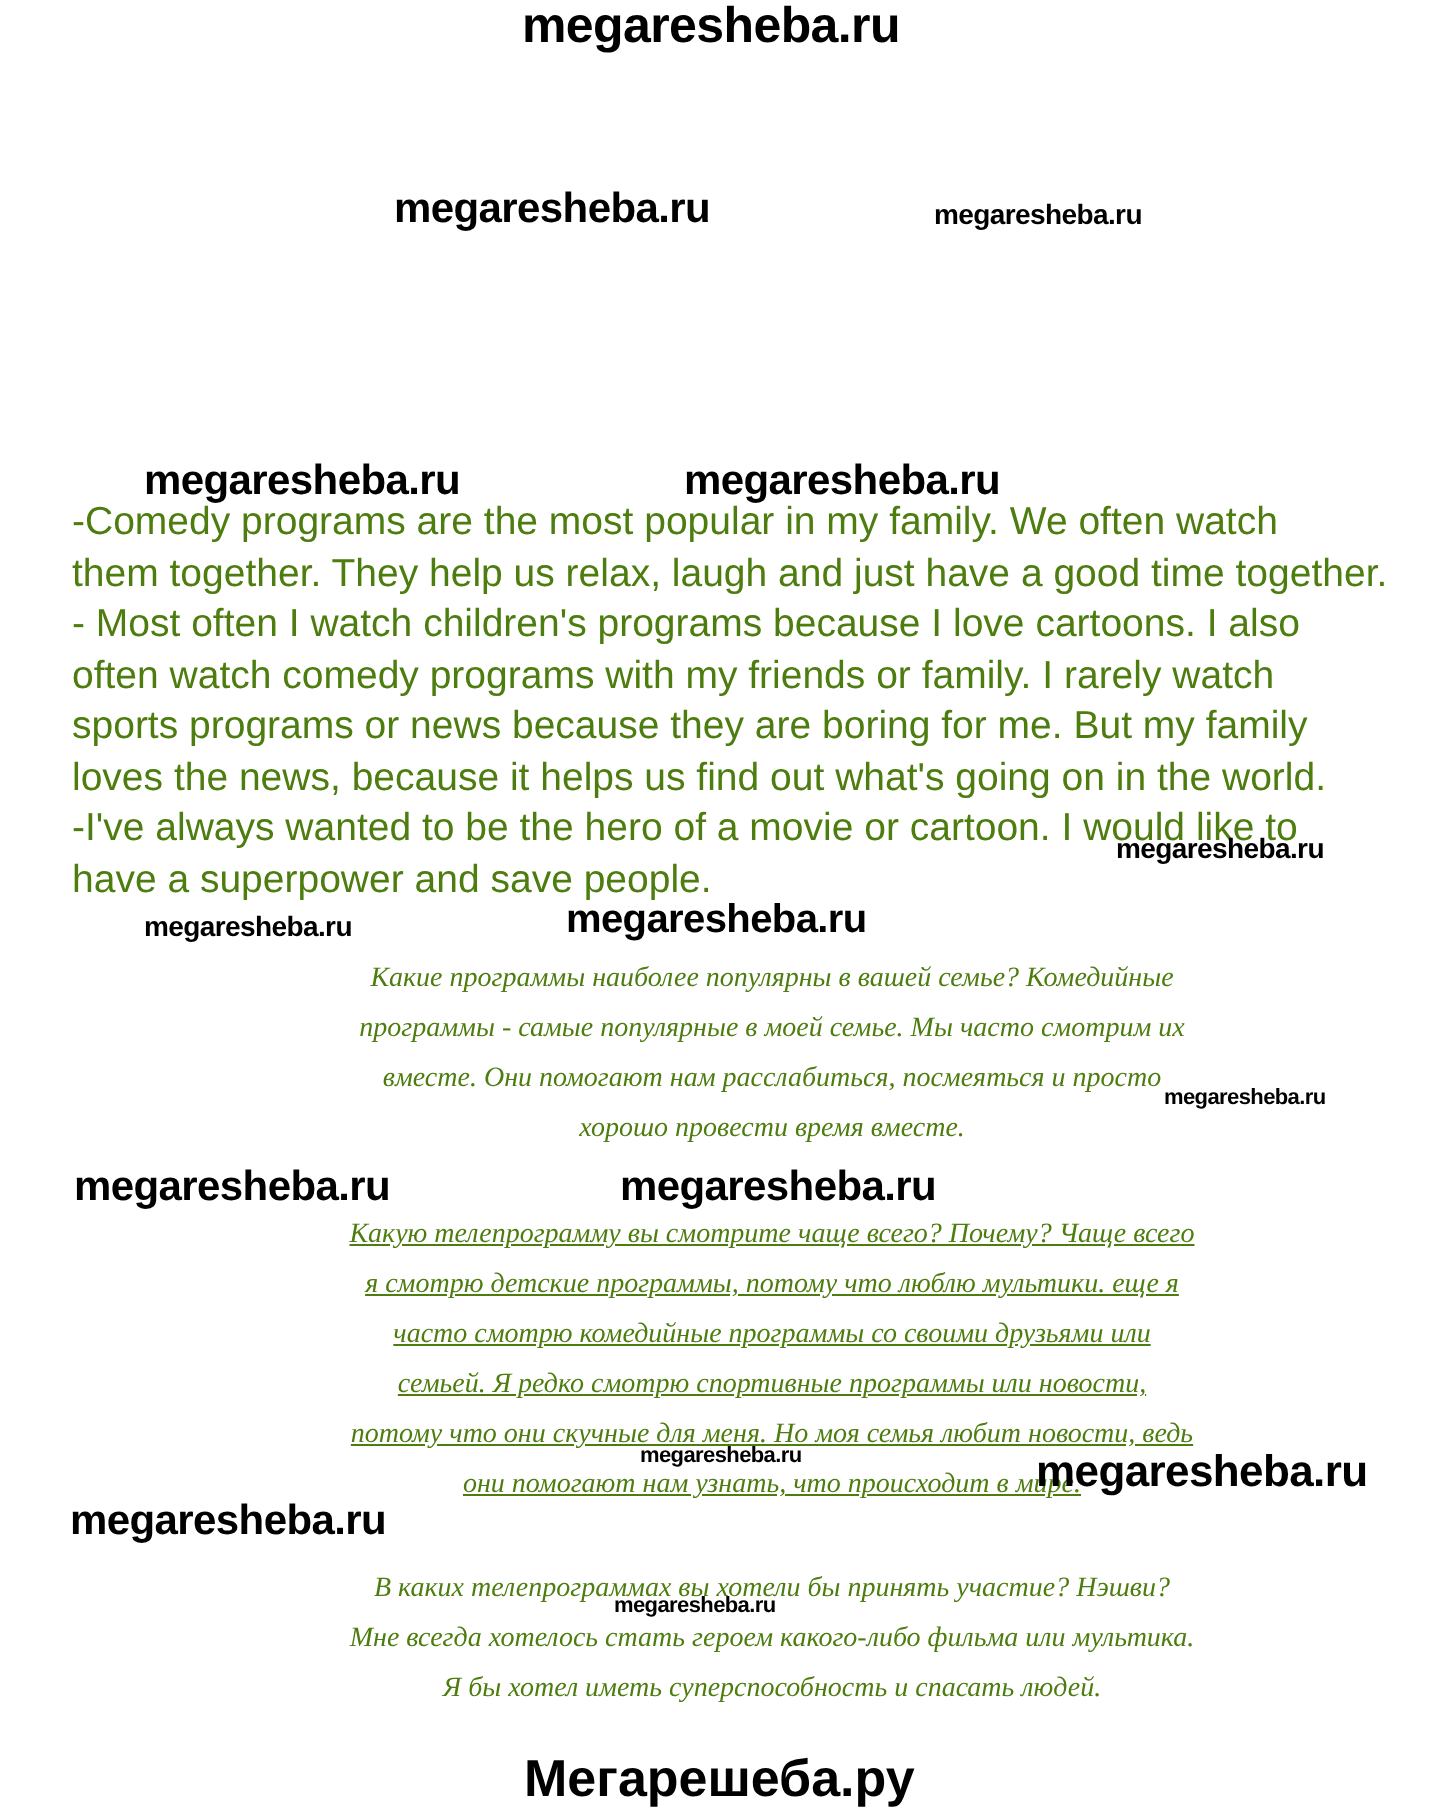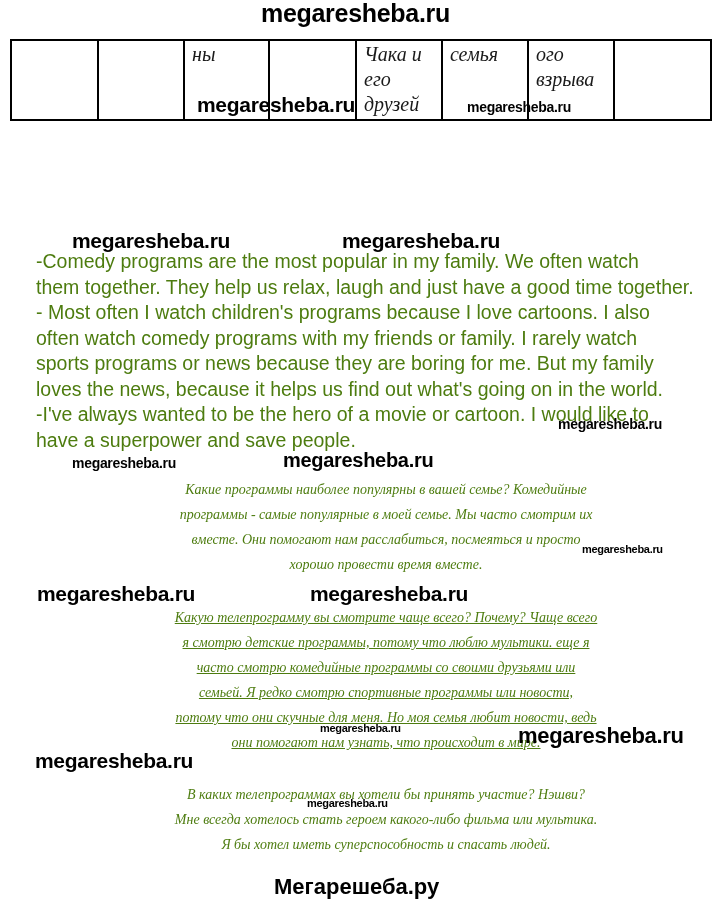--- a/index.html
+++ b/index.html
@@ -68,56 +68,42 @@
     text-align: center;
   }
   .para-ru-1 { top: 477px; }
   .para-ru-2 { top: 605px; text-decoration: underline; }
   .para-ru-3 { top: 782px; }
   .footer-brand {
     position: absolute;
     left: 262px; top: 874px;
     font-family: "Liberation Sans", sans-serif;
     font-weight: 700;
-    font-size: 22px;
+    font-size: 26px;
     color: #000;
     white-space: nowrap;
-    margin-left: 12px;
   }
 </style>
 </head>
 <body>
 
 <div class="wm" style="left:261px; top:1px; font-size:25px;">megaresheba.ru</div>
 
 <table class="grid-table">
   <colgroup>
     <col style="width:87px">
       <col style="width:86px">
       <col style="width:85px">
       <col style="width:87px">
     <col style="width:86px">
       <col style="width:86px">
       <col style="width:86px">
       <col style="width:97px">
   </colgroup>
   <tbody>
-    <tr class="row-1">
-      <td></td>
-      <td></td>
-      <td>ны</td>
-      <td></td>
-      <td>Чака и
-его
-друзей</td>
-      <td>семья</td>
-      <td>ого
-взрыва</td>
-      <td></td>
-    </tr>
   </tbody>
 </table>
 
 <div class="wm" style="left:197px; top:94px; font-size:21px;">megaresheba.ru</div>
 <div class="wm" style="left:467px; top:100px; font-size:14px;">megaresheba.ru</div>
 
 <div class="wm" style="left:72px; top:230px; font-size:21px;">megaresheba.ru</div>
 <div class="wm" style="left:342px; top:230px; font-size:21px;">megaresheba.ru</div>
 
 <div class="para para-en">-Comedy programs are the most popular in my family. We often watch

